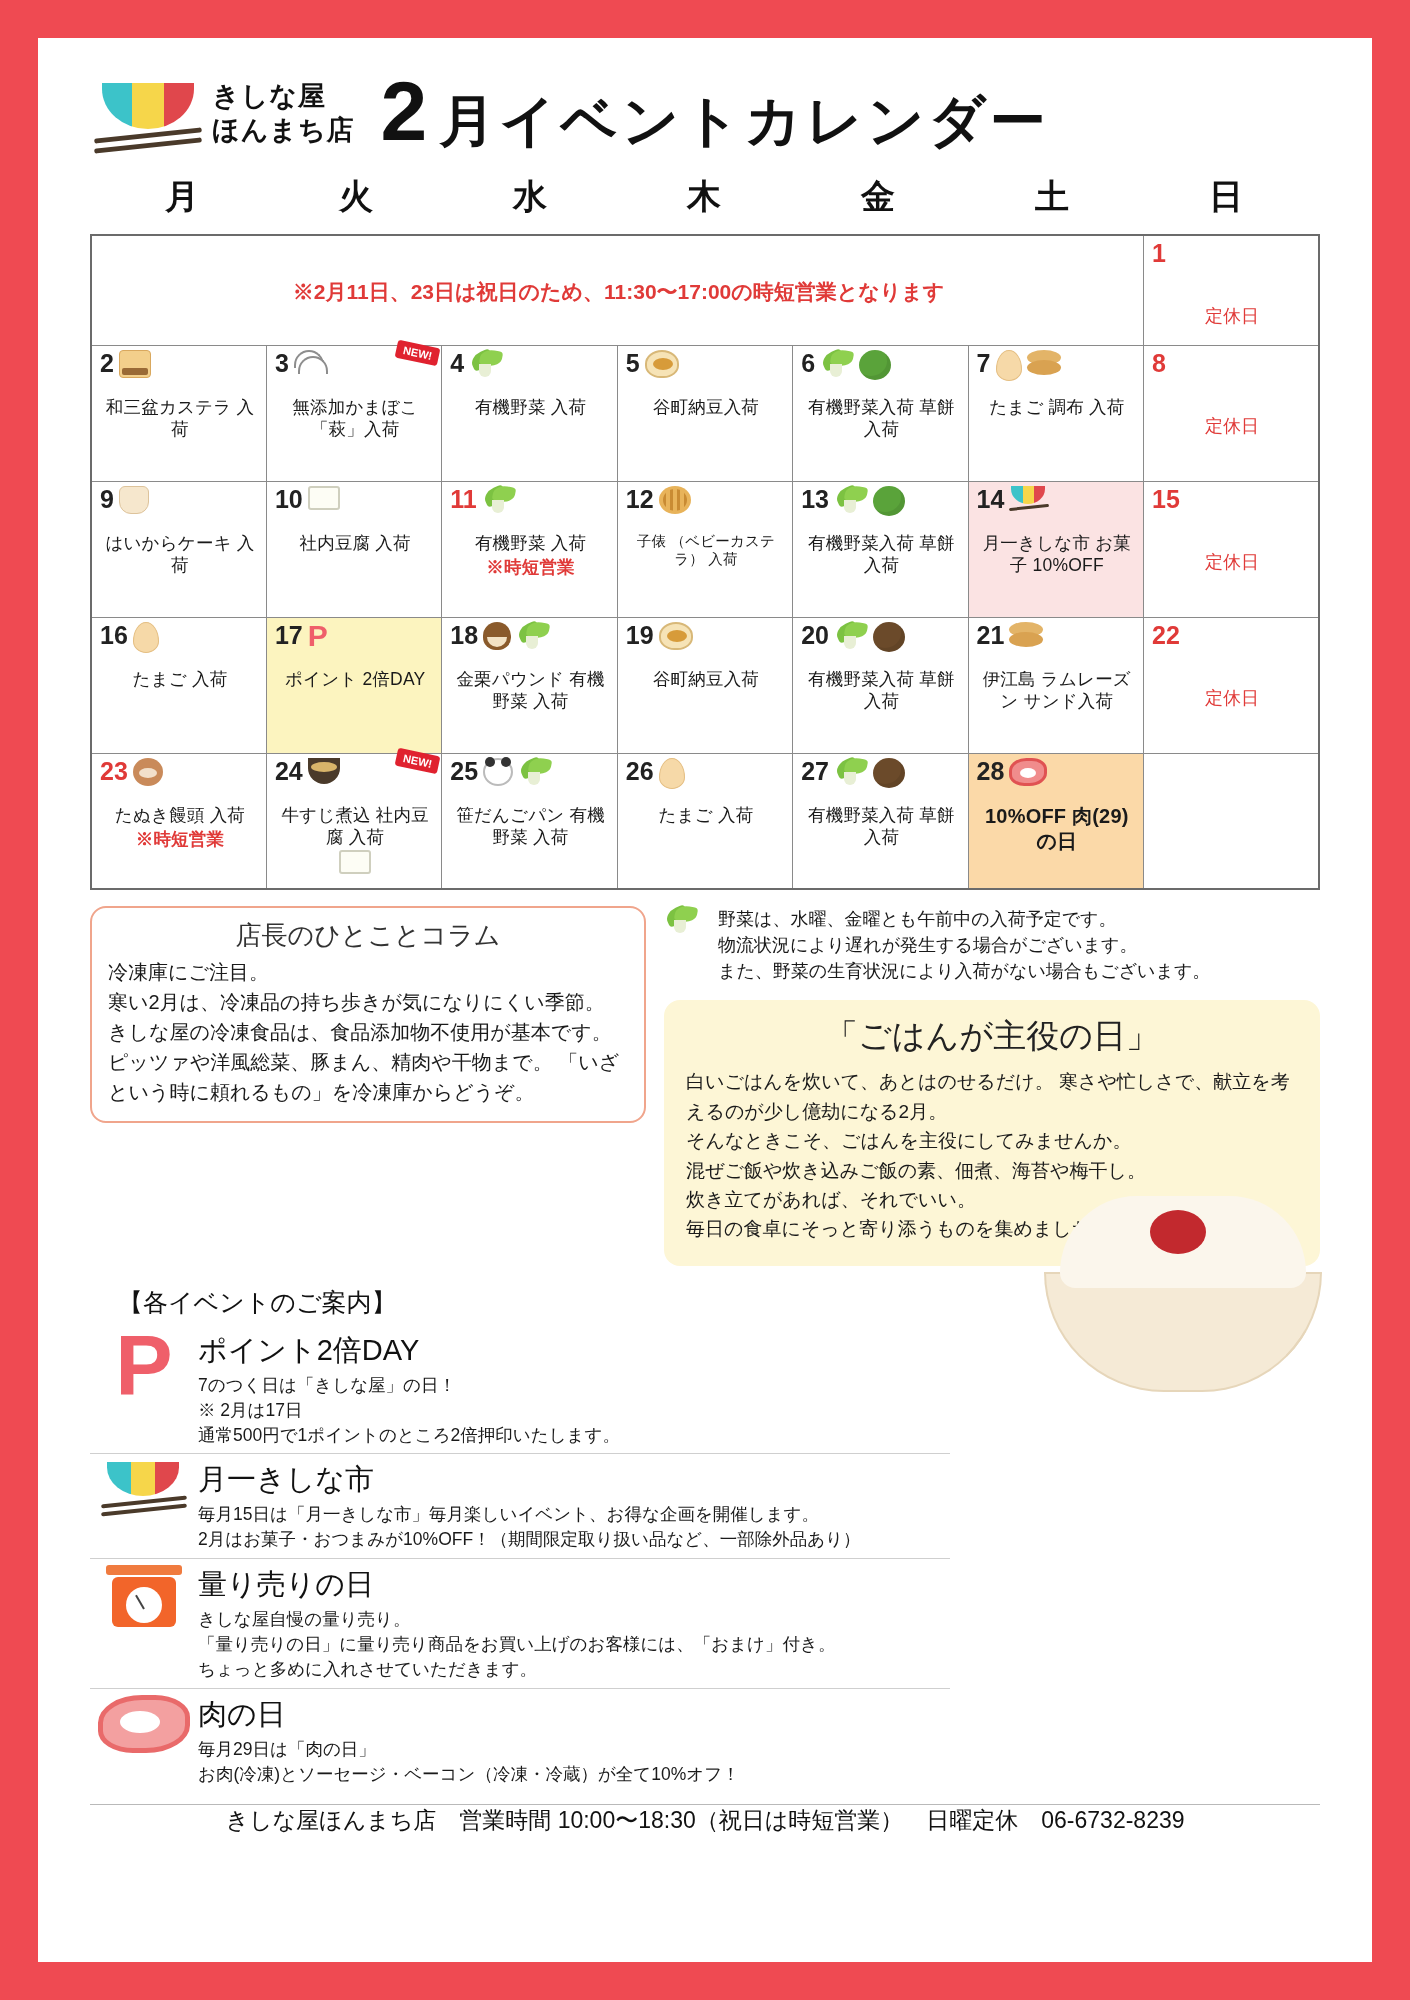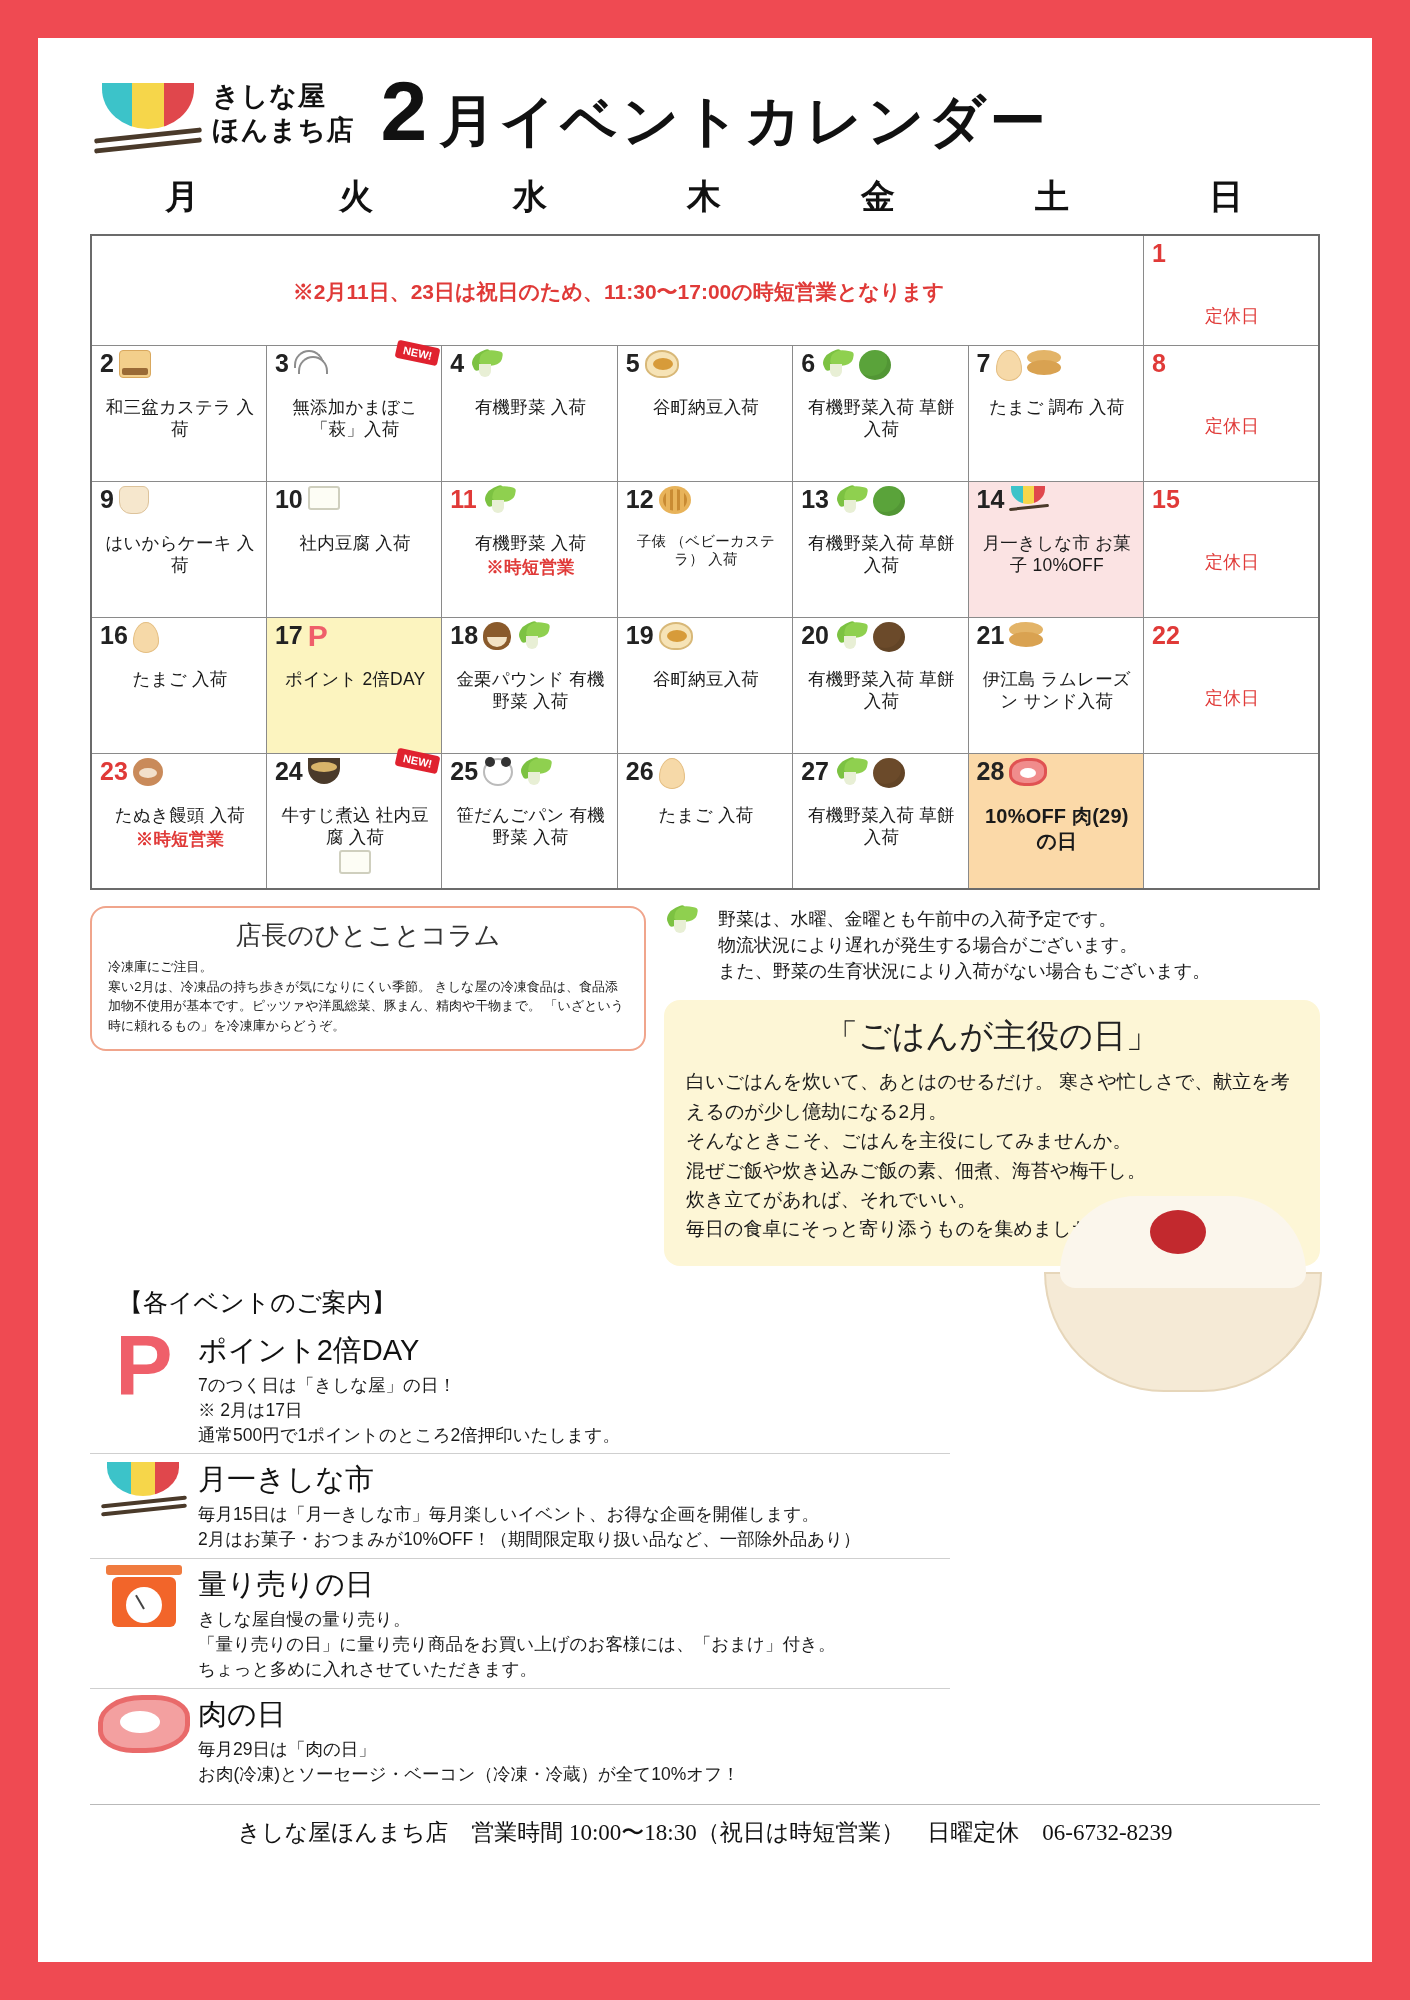--- a/index.html
+++ b/index.html
@@ -122,21 +122,21 @@
   
   .lower { display: flex; margin-top: 16px; }
   .left-col { width: 556px; flex: 0 0 auto; }
   .right-col { flex: 1; padding-left: 18px; }
 
   .column-box {
     border: 2px solid #f0a58c; border-radius: 16px; padding: 10px 16px 14px 16px;
     background: #fff;
   }
   .column-title { text-align: center; font-size: 26px; color: #333; margin-bottom: 4px; }
-  .column-body { font-size: 13px; line-height: 1.5; color: #1a1a1a; }
+  .column-body { font-size: 20px; line-height: 1.5; color: #1a1a1a; }
 
   .veg-note { display: flex; gap: 10px; align-items: flex-start; }
   .veg-note .txt { font-size: 18px; line-height: 1.45; color: #1a1a1a; }
 
   .gohan-box {
     margin-top: 16px; background: #fdf6d6; border-radius: 16px; padding: 14px 22px 22px 22px;
   }
   .gohan-title { text-align: center; font-size: 33px; color: #222; margin-bottom: 8px; }
   .gohan-body { font-size: 19px; line-height: 1.55; color: #1a1a1a; }
 
@@ -158,22 +158,22 @@
   .meat-big { width: 92px; height: 62px; position: relative; }
   .meat-big .m { position:absolute; left:0; top:0; width:92px; height:58px; background:#f3a0a0; border:5px solid #e96a6a; border-radius: 48% 38% 48% 38%; }
   .meat-big .f { position:absolute; left:22px; top:16px; width:40px; height:22px; background:#fff; border-radius:50%; }
   .logo-guide { width: 86px; height: 56px; position: relative; }
   .logo-guide .bowl { position:absolute; left:6px; top:2px; width:72px; height:34px;
      border-bottom-left-radius: 40px 32px; border-bottom-right-radius: 40px 32px; overflow:hidden;}
   .logo-guide .chop1,.logo-guide .chop2{position:absolute;left:0;width:86px;height:4px;background:#4a3a2a;border-radius:2px;transform:rotate(-6deg);}
   .logo-guide .chop1{top:40px;} .logo-guide .chop2{top:48px;}
 
   .footer {
-    border-top: 1px solid #b9b9b9; margin-top: 12px; padding-top: 12px;
-    text-align: center; font-size: 23px; color: #111; font-family: Liberation Serif, serif;
+    border-top: 1px solid #b9b9b9; margin-top: 12px; 
+    text-align: center; font-size: 23px; color: #111;
   }
 
   .rice-bowl { position: absolute; right: 44px; top: 1150px; width: 290px; height: 210px; }
   .rice-bowl .rice { position:absolute; left:22px; top:8px; width:246px; height:92px; background:#fbf6ec; border-radius: 130px 130px 26px 26px; }
   .rice-bowl .ume { position:absolute; left:112px; top:22px; width:56px; height:44px; background:#c2292e; border-radius:50%; }
   .rice-bowl .bowlb { position:absolute; left:6px; top:84px; width:278px; height:120px; background:#f5ead6; border-radius: 0 0 140px 140px; border:2px solid #e6d6ba;}
 </style>
 </head>
 <body>
 

